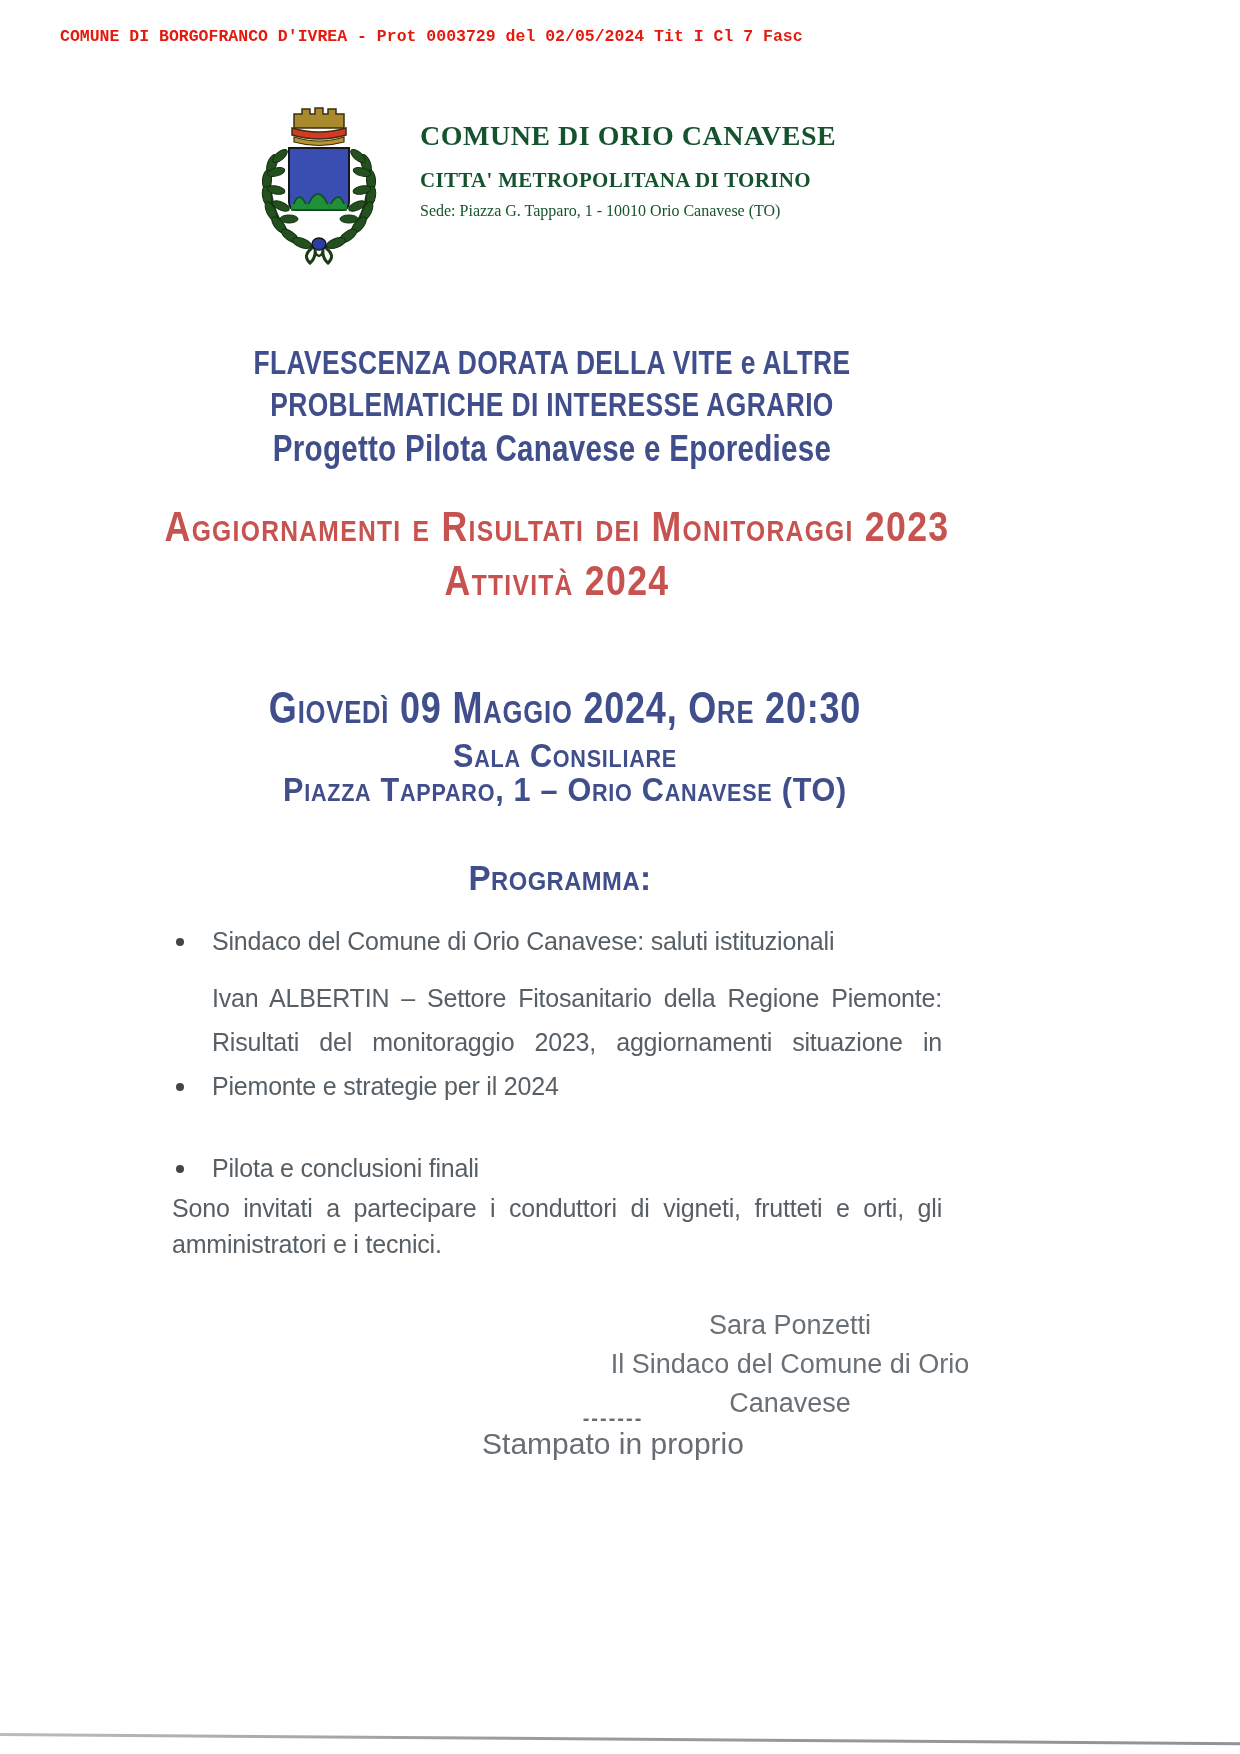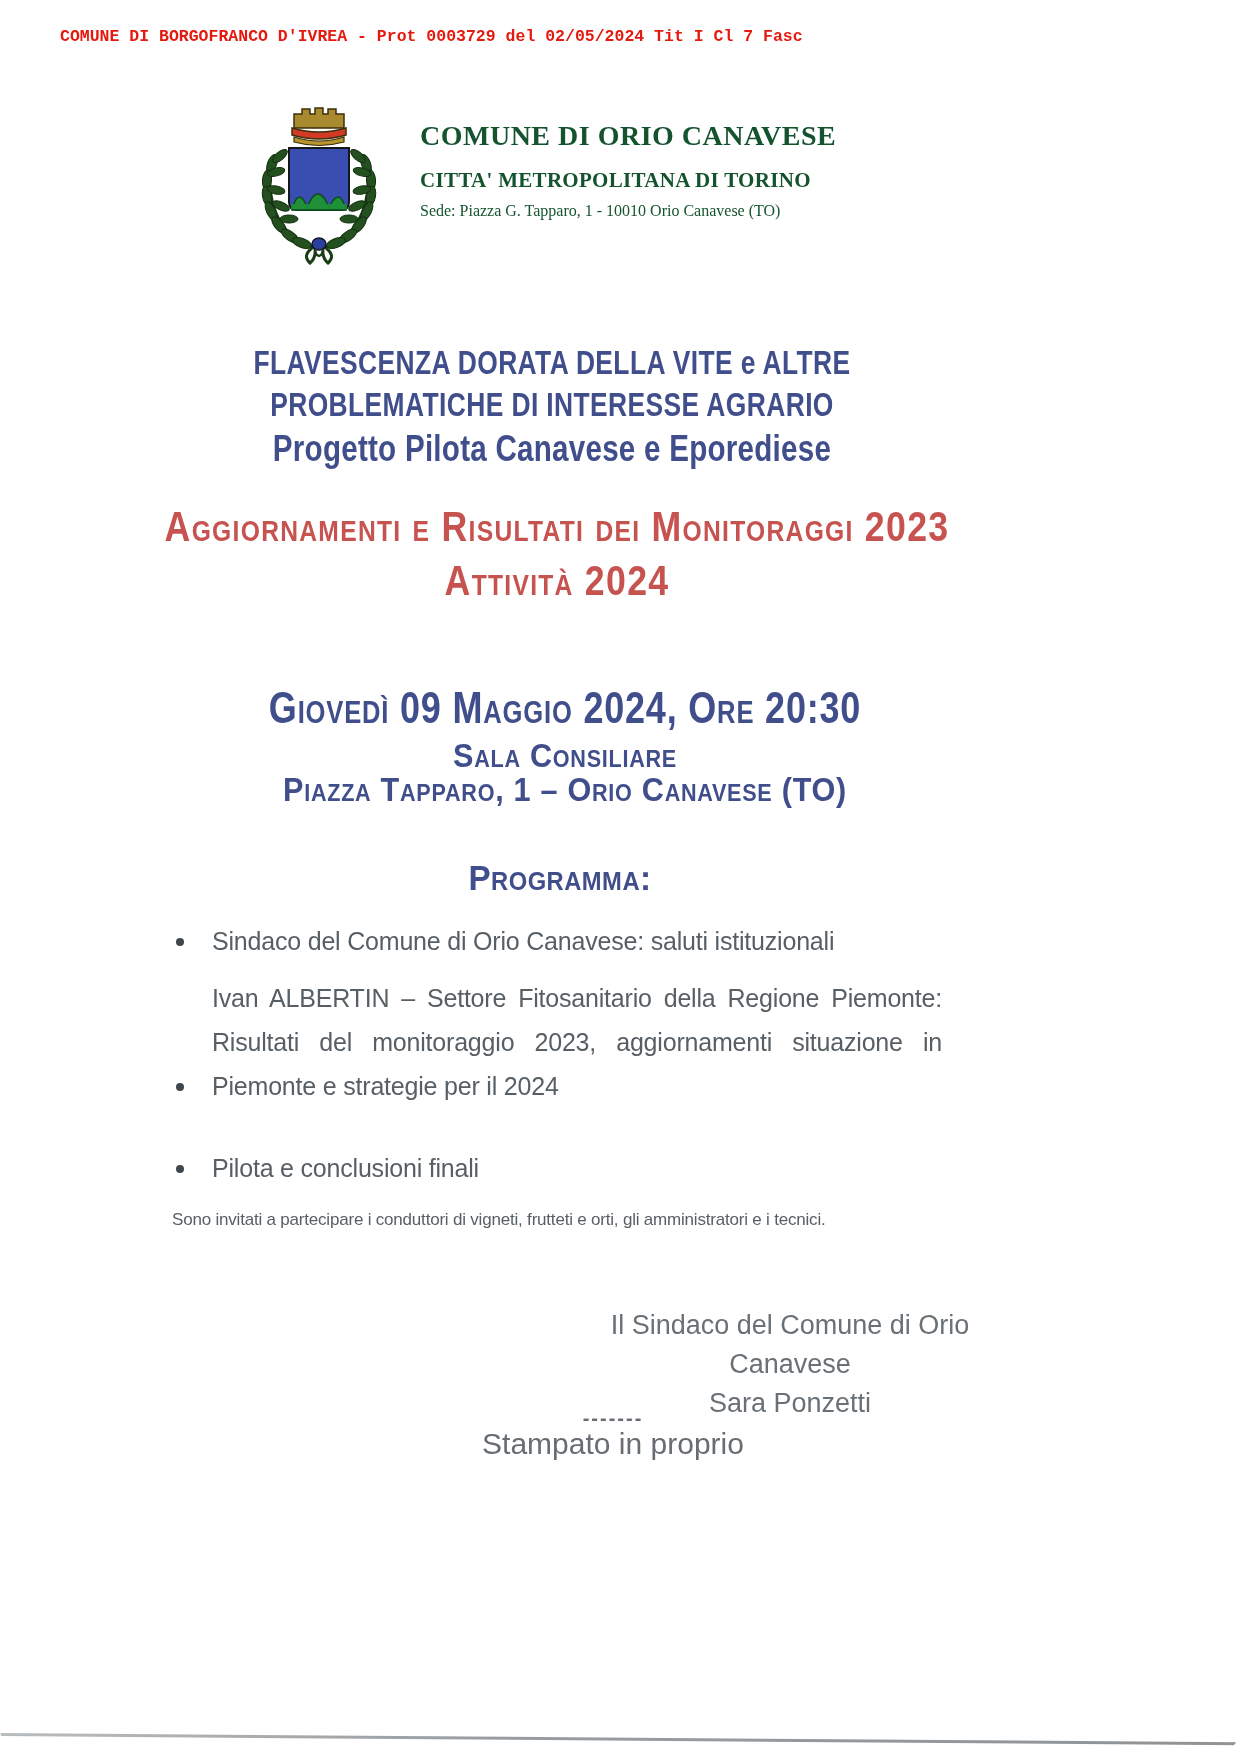--- a/index.html
+++ b/index.html
@@ -2,21 +2,20 @@
 <html><head>
 <meta charset="utf-8">
 <style>
   html,body{margin:0;padding:0;background:#ffffff;}
   .page{
     position:relative;
     width:1240px;height:1754px;
     background:#ffffff;
     overflow:hidden;
     font-family:"Liberation Sans", sans-serif;
-    border-radius:25px;
   }
   
   .protocol{
     position:absolute;left:60px;top:27px;
     font-family:"Liberation Mono","DejaVu Sans Mono",monospace;
     font-weight:bold;font-size:16.5px;color:#e51a0f;
     white-space:nowrap;letter-spacing:0px;
   }
   
   .emblem{position:absolute;left:252px;top:98px;width:134px;height:170px;}
@@ -62,21 +61,21 @@
     color:#575f65;font-size:25px;line-height:44px;letter-spacing:-.2px;margin-top:16px;
   }
   .bullet-dot{flex:0 0 40px;position:relative;height:44px;}
   .bullet-dot::before{
     content:"";position:absolute;left:4px;top:19px;width:8px;height:8px;border-radius:50%;background:#3f464c;
   }
   .bullet-text{flex:1;}
   .justified{text-align:justify;text-align-last:left;}
   .invitation{
     position:absolute;left:172px;top:1190px;width:770px;
-    color:#575f65;font-size:17px;line-height:60px;letter-spacing:-.2px;
+    color:#575f65;font-size:25px;line-height:36px;letter-spacing:-.2px;
   }
   .signature{
     position:absolute;left:560px;top:1306px;width:460px;text-align:center;
     color:#697076;font-size:27px;line-height:39px;
   }
   .printnote{
     position:absolute;left:478px;top:1406px;width:270px;text-align:center;
     color:#676d72;
   }
   .printnote .dashes{font-size:20px;font-weight:bold;letter-spacing:2px;line-height:24px;}
@@ -183,22 +182,22 @@
   </div>
 
   <div class="bullet-item" style="top:1130px;">
     <span class="bullet-dot"></span>
     <span class="bullet-text">Pilota e conclusioni finali</span>
   </div>
 
   <div class="invitation justified">Sono invitati a partecipare i conduttori di vigneti, frutteti e orti, gli amministratori e i tecnici.</div>
 
   <div class="signature">
+    <div>Sara Ponzetti</div>
     <div>Il Sindaco del Comune di Orio Canavese</div>
-    <div>Sara Ponzetti</div>
   </div>
 
   <div class="printnote">
     <div class="dashes">-------</div>
     <div class="note">Stampato in proprio</div>
   </div>
 
   <div class="scan-line"></div>
 
 </div>

